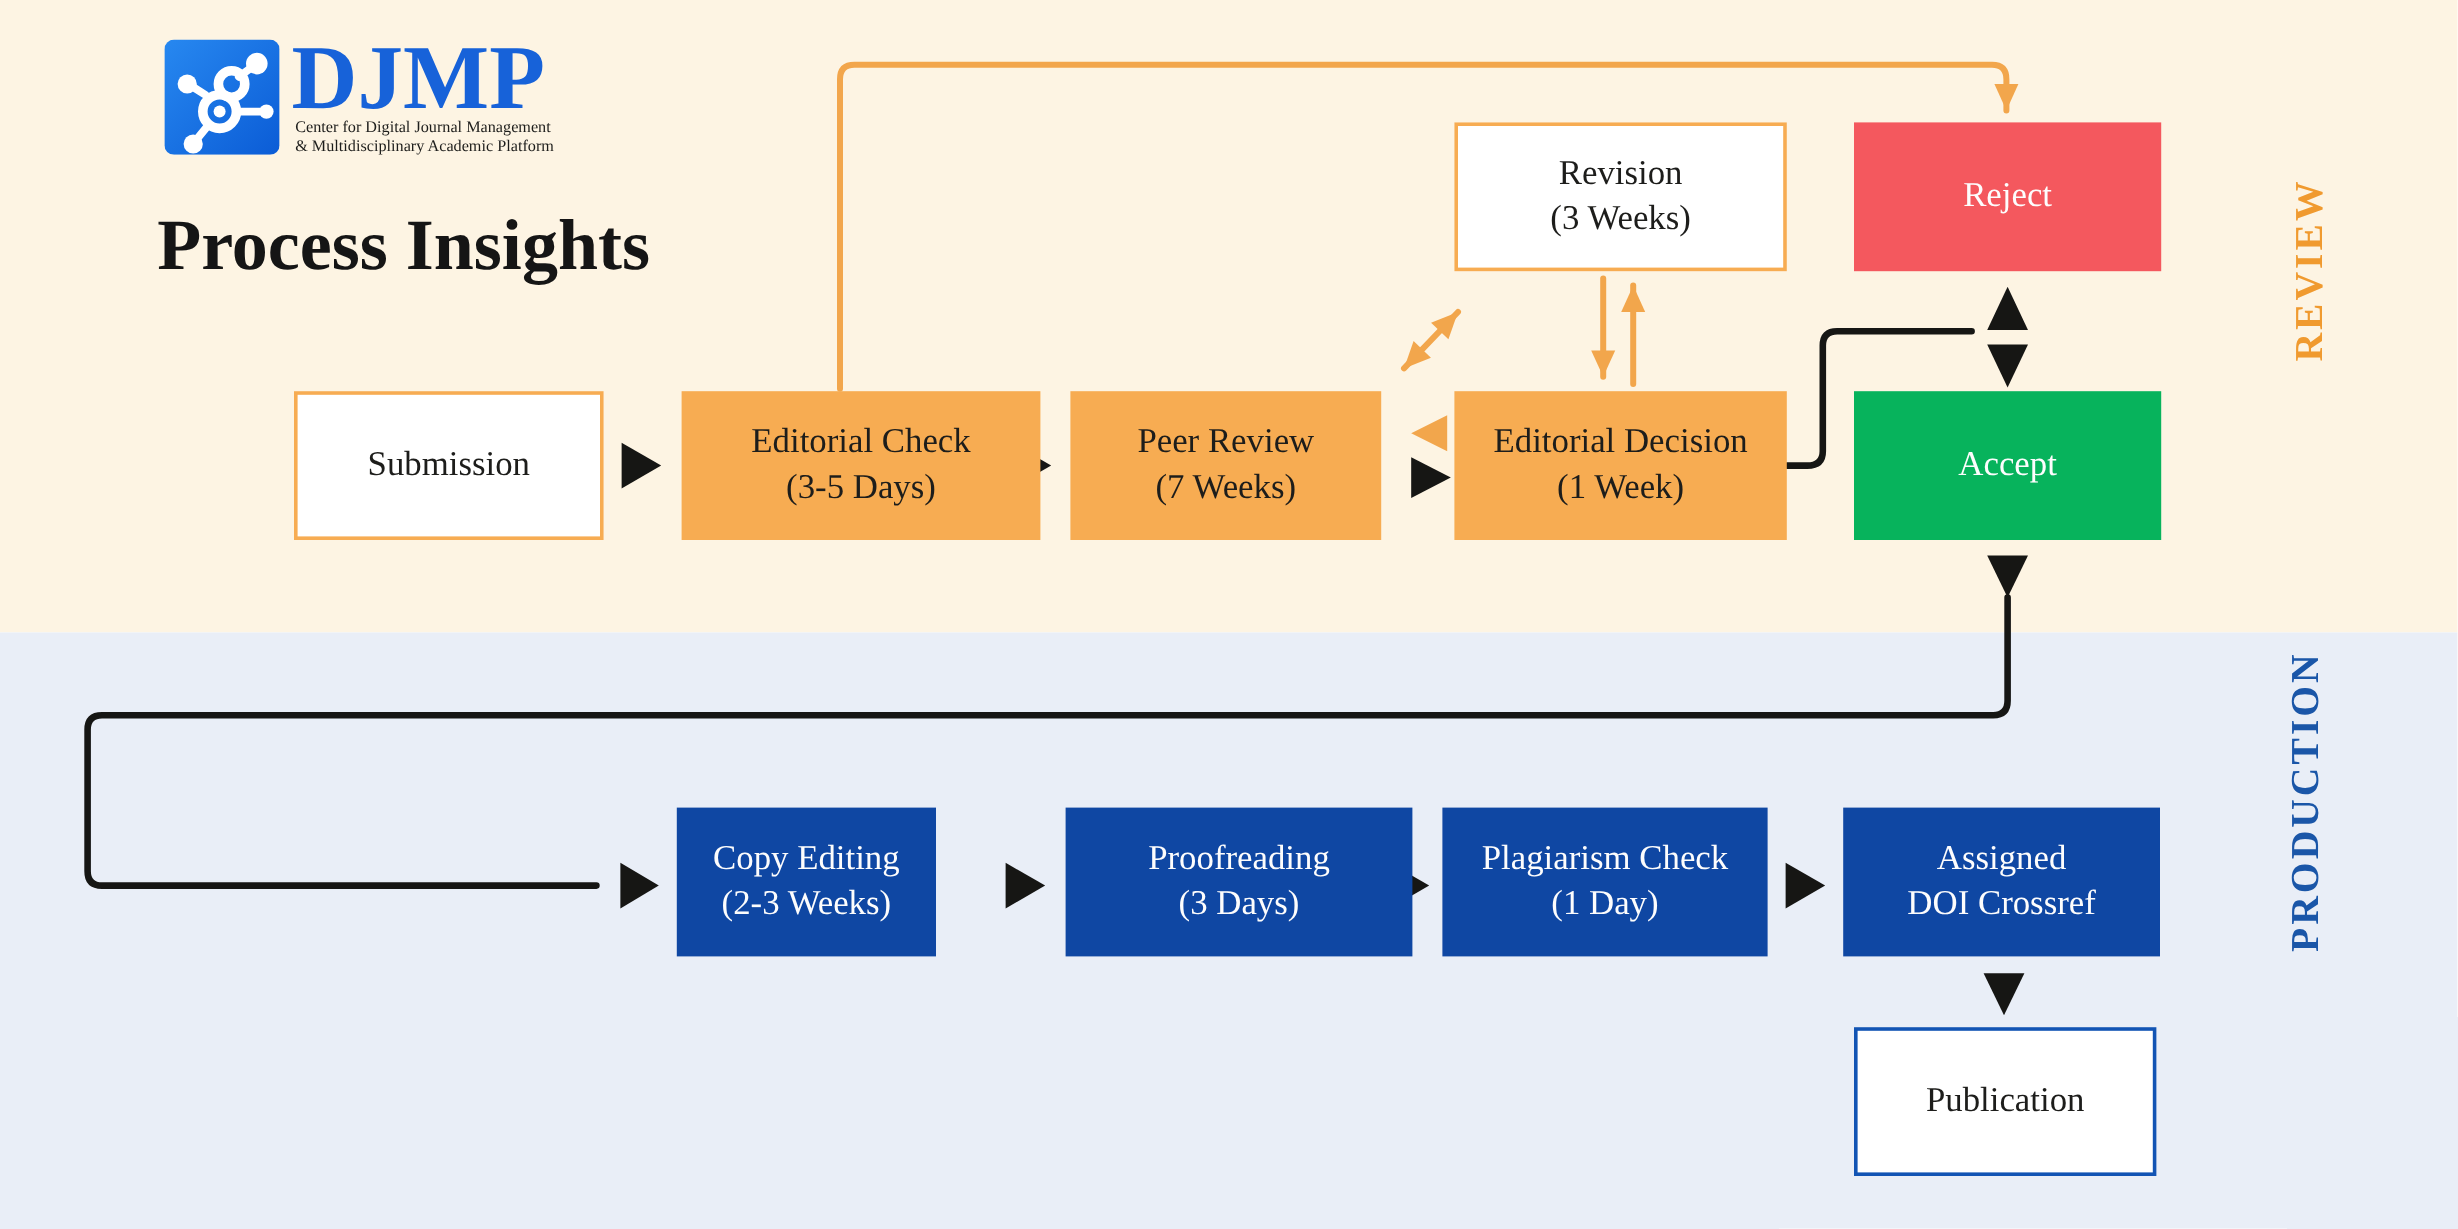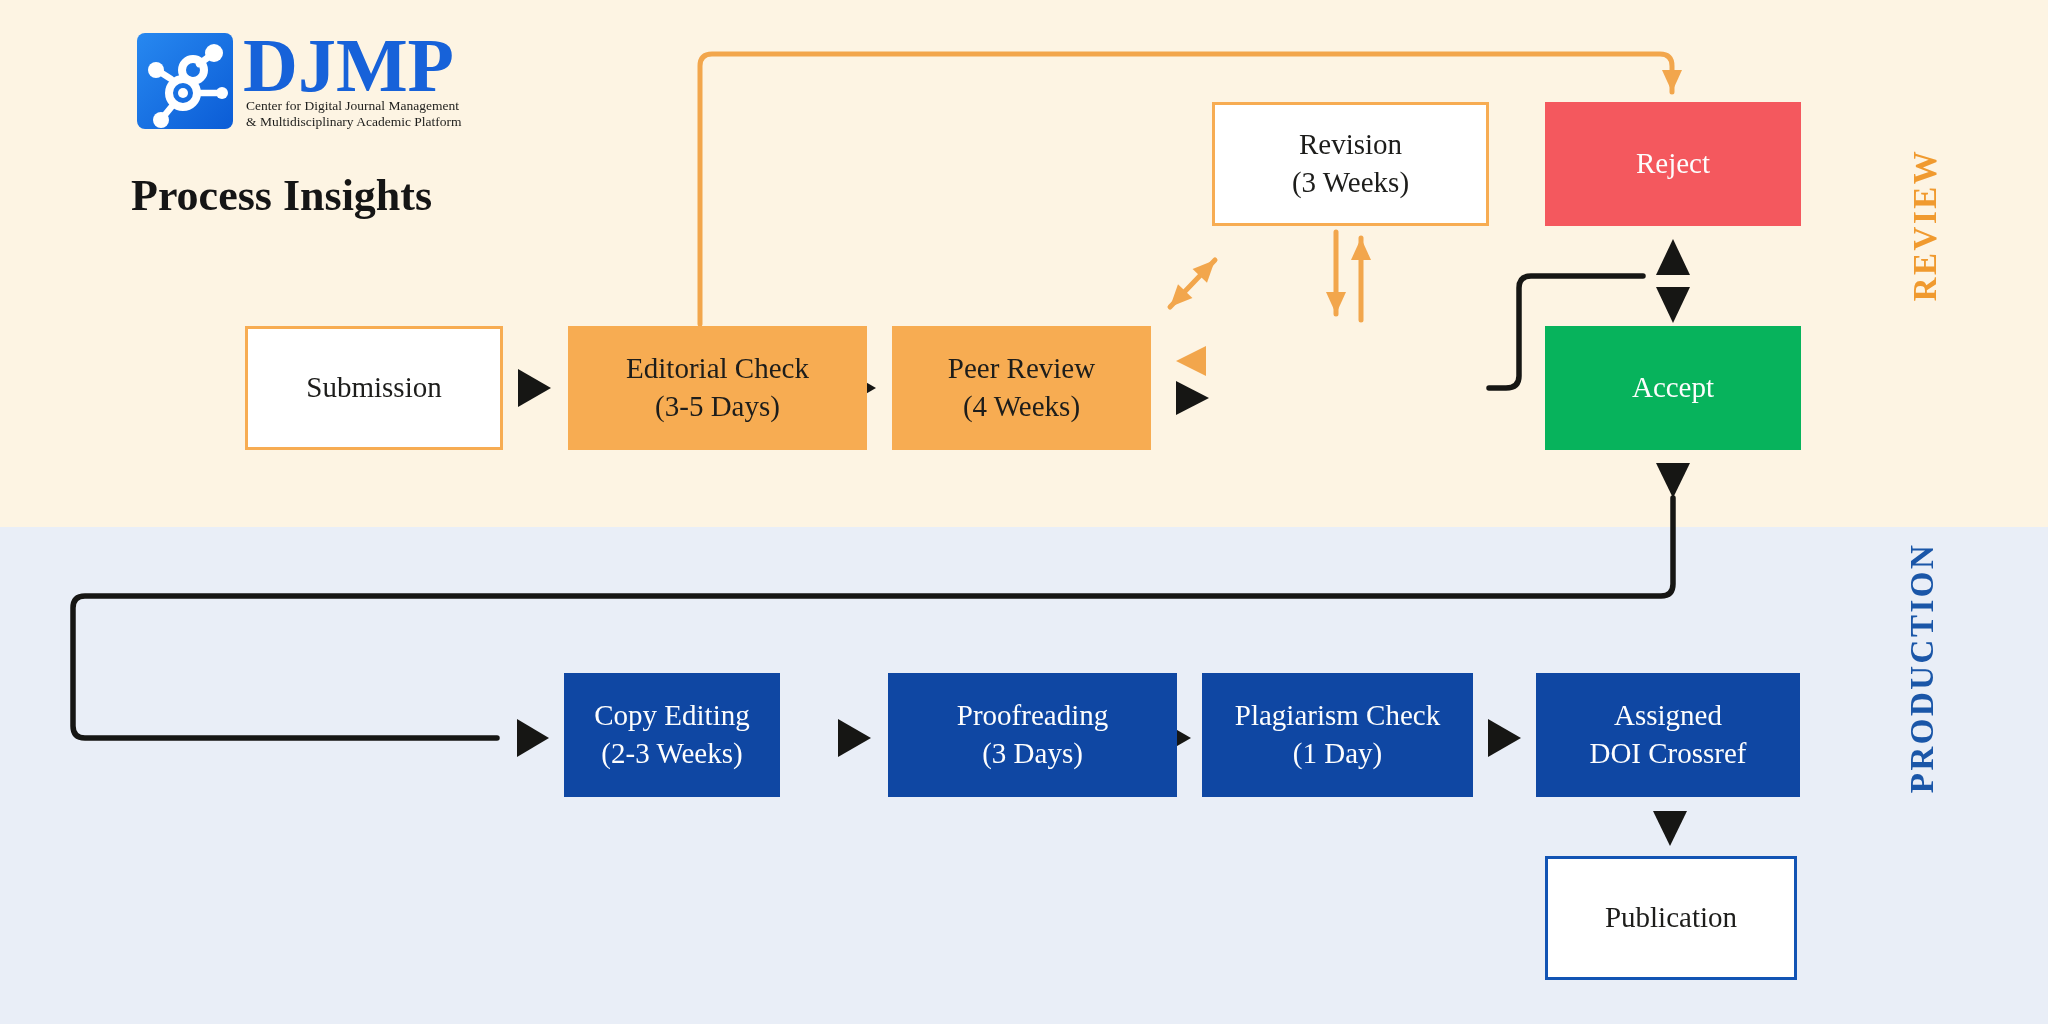--- a/index.html
+++ b/index.html
@@ -26,21 +26,21 @@
   .node.fill-blue{background:var(--blue,#0F47A3);color:#fdfdfd;}
   .node.outline-blue{background:#ffffff;border:3px solid var(--publication-border,#1254B4);}
 
   .brand{position:absolute;left:137px;top:33px;display:flex;align-items:flex-start;}
   .logo-mark{width:96px;height:96px;flex:0 0 auto;}
   .brand-text{margin-left:10px;}
   .brand-name{font-size:76px;font-weight:bold;color:var(--brand-blue,#1762D9);
               line-height:0.86;letter-spacing:0px;}
   .brand-tagline{font-size:13.5px;font-weight:normal;color:#1d1d1b;line-height:1.15;margin-left:3px;}
 
-  .title{position:absolute;left:131px;top:170px;margin:0;font-size:44px;font-weight:bold;color:#151515;}
+  .title{position:absolute;left:131px;top:170px;margin:0;font-size:60px;font-weight:bold;color:#151515;}
 
   .side-label{position:absolute;width:320px;height:44px;line-height:44px;text-align:center;
               transform:rotate(-90deg);font-size:33px;letter-spacing:2.5px;font-weight:600;}
   .side-label.review{left:1765px;top:203px;color:var(--review-label,#F09A2F);}
   .side-label.production{left:1762px;top:646px;color:var(--production-label,#1A56A8);}
 </style>
 </head>
 <body>
 
 <div class="stage">
@@ -115,21 +115,23 @@
       <div class="brand-tagline">&amp; Multidisciplinary Academic Platform</div>
     </div>
   </header>
 
   <h1 class="title">Process Insights</h1>
 
   <div class="node outline-orange" style="left:245px;top:326px;width:258px;height:124px">Submission</div>
   <div class="node fill-orange" style="left:568px;top:326px;width:299px;height:124px">Editorial Check
 (3-5 Days)</div>
   <div class="node fill-orange" style="left:892px;top:326px;width:259px;height:124px">Peer Review
-(4 Weeks)</div>
+(7 Weeks)</div>
+  <div class="node fill-orange" style="left:1212px;top:326px;width:277px;height:124px">Editorial Decision
+(1 Week)</div>
   <div class="node outline-orange" style="left:1212px;top:102px;width:277px;height:124px">Revision
 (3 Weeks)</div>
   <div class="node fill-red" style="left:1545px;top:102px;width:256px;height:124px">Reject</div>
   <div class="node fill-green" style="left:1545px;top:326px;width:256px;height:124px">Accept</div>
 
   <div class="node fill-blue" style="left:564px;top:673px;width:216px;height:124px">Copy Editing
 (2-3 Weeks)</div>
   <div class="node fill-blue" style="left:888px;top:673px;width:289px;height:124px">Proofreading
 (3 Days)</div>
   <div class="node fill-blue" style="left:1202px;top:673px;width:271px;height:124px">Plagiarism Check

